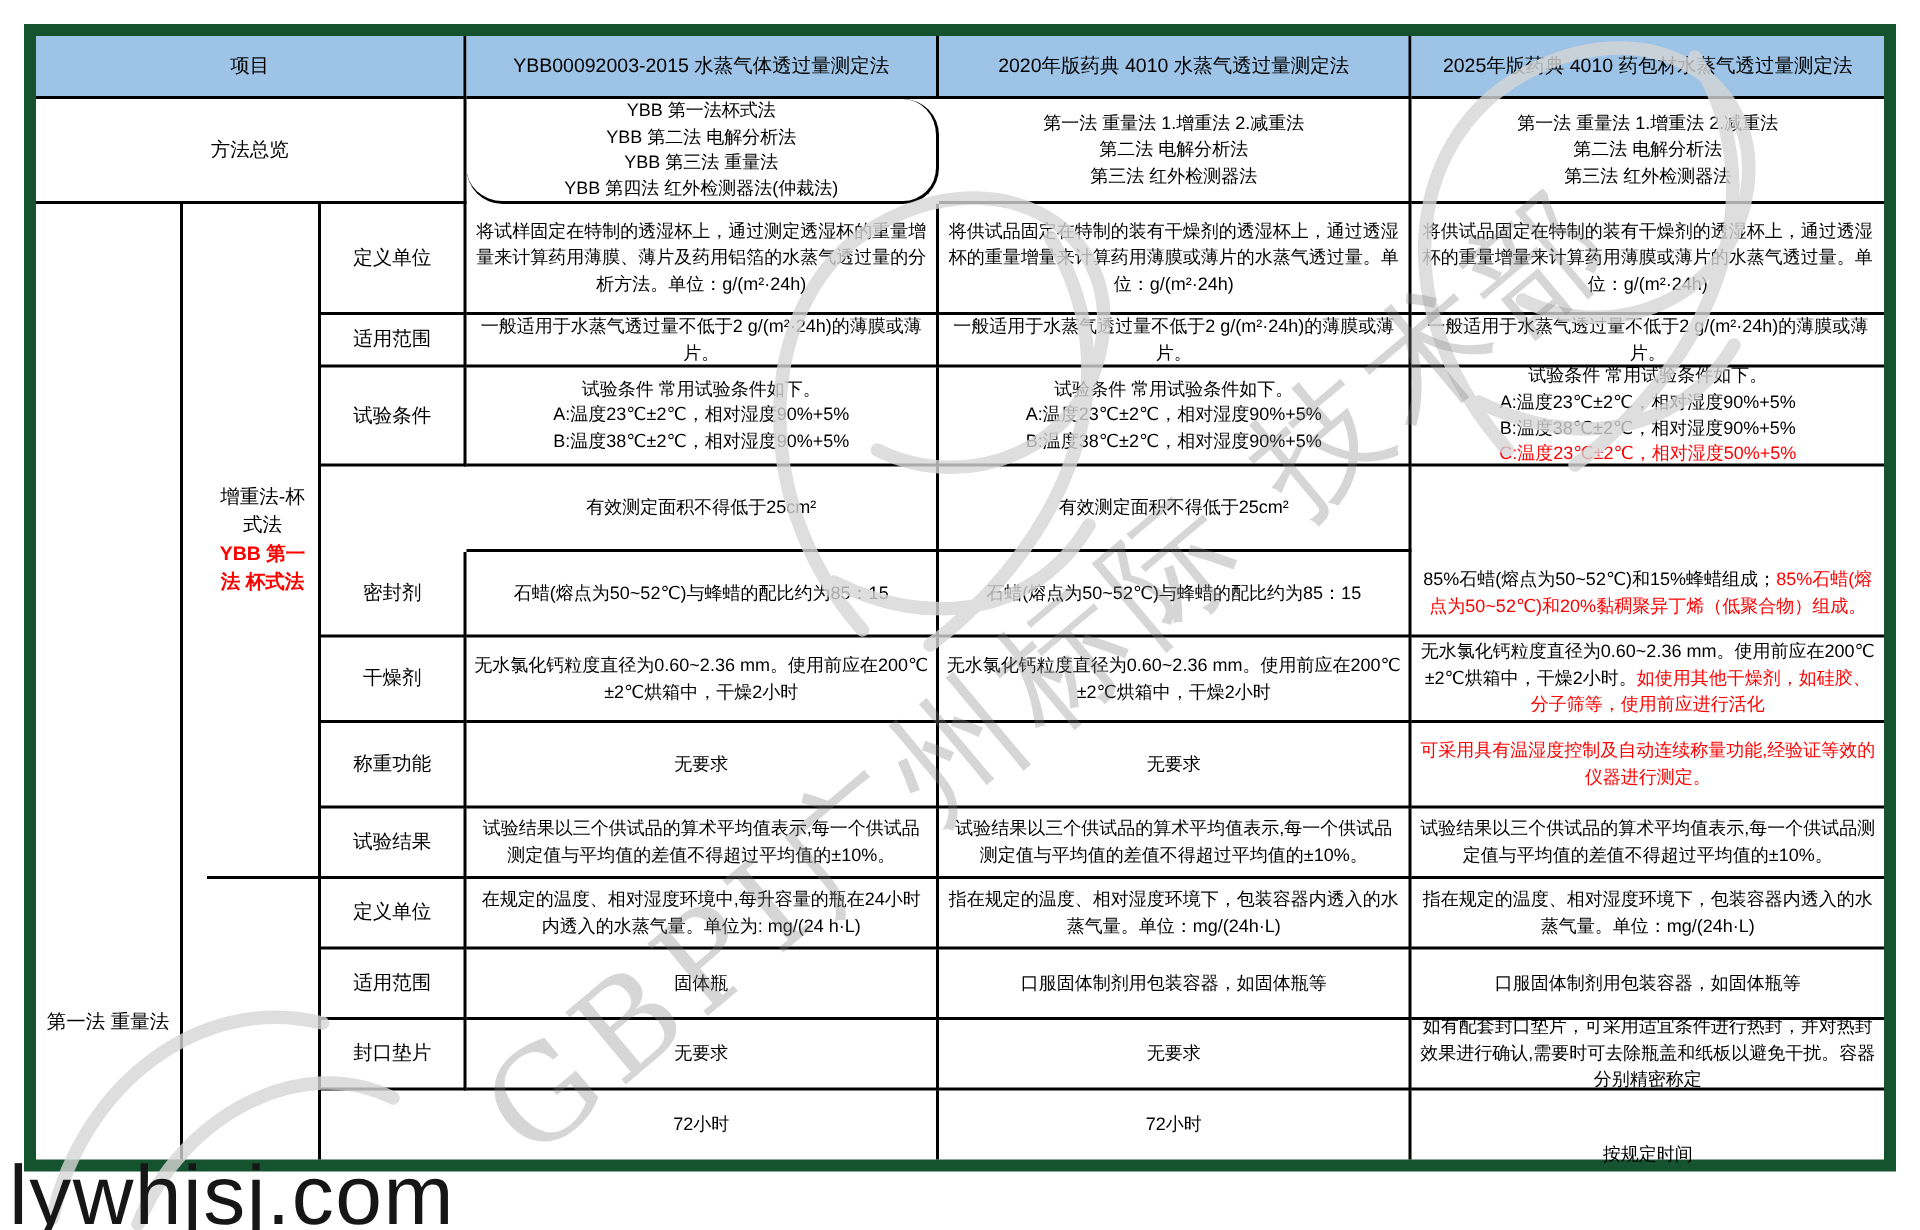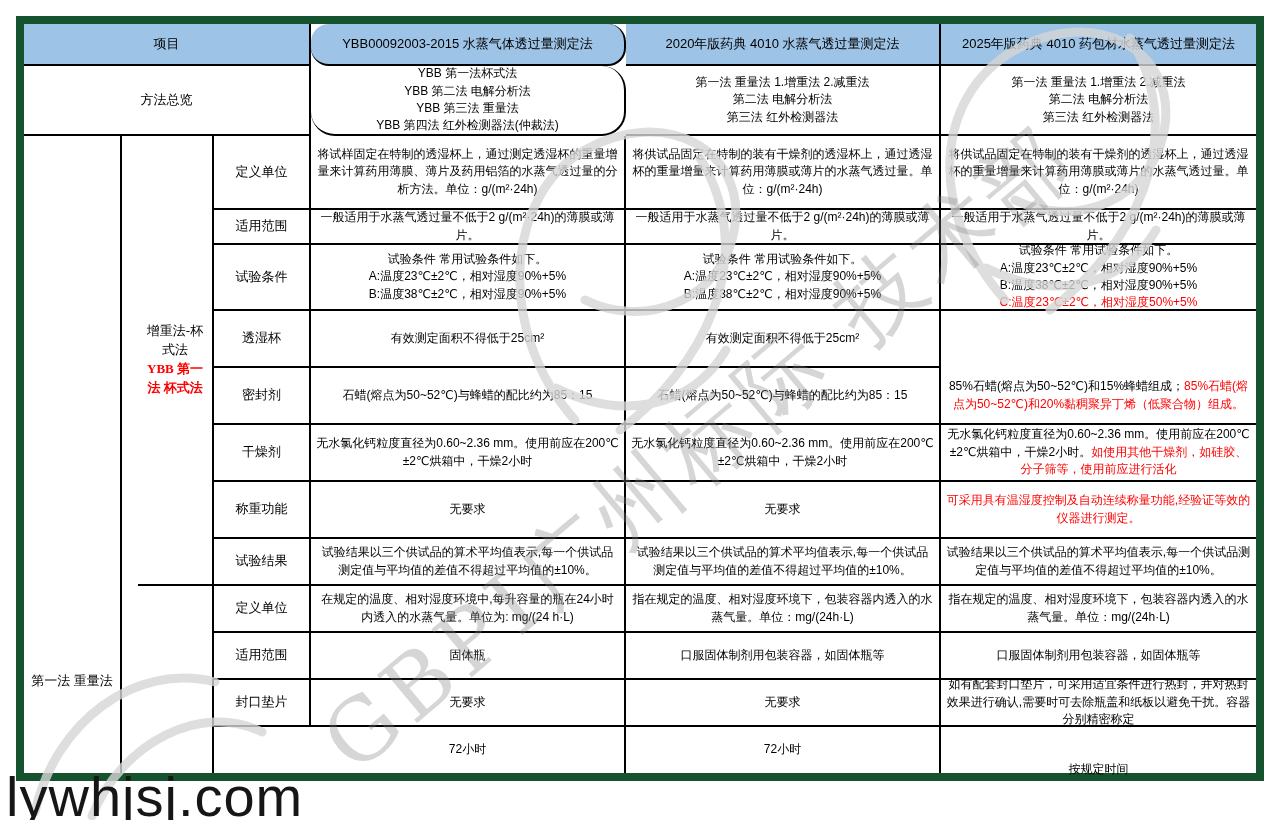--- a/index.html
+++ b/index.html
@@ -20,21 +20,21 @@
   .cell{
     border-right:2px solid #000;border-bottom:2px solid #000;
     box-sizing:border-box;
     display:flex;flex-direction:column;align-items:center;justify-content:center;
     text-align:center;font-size:12px;line-height:1.45;padding:2px 5px;
   }
   .cell .ln{display:block;width:100%;}
   .cell.no-r{border-right:none;justify-content:center;}
   .cell.no-b{border-bottom:none;}
   .cell.th{background:#9DC3E6;font-size:13px;}
-  .cell.lbl{font-size:13px;font-family:Liberation Serif, serif;}
+  .cell.lbl{font-size:13px;}
   .red{color:#FF0000;}
   .bold{font-weight:bold;}
   .left-tall{position:relative;}
   .left-label{position:absolute;top:536px;left:0;width:100%;text-align:center;font-size:13px;}
   
   .swirl-layer{position:absolute;left:0;top:0;z-index:2;pointer-events:none;}
   .wm-text{
     position:absolute;left:110px;top:390px;width:1180px;z-index:2;pointer-events:none;
     transform:rotate(-40deg);transform-origin:center center;
     font-family:"DejaVu Serif","Liberation Serif",serif;
@@ -48,21 +48,21 @@
     font-family:"Liberation Sans","DejaVu Sans",sans-serif;
   }
 </style>
 </head>
 <body>
 
 <div class="table-wrap" id="grid">
     <div class="cell th" style="grid-area: 1 / 1 / 2 / 4;">
       <div class="ln"><span>项目</span></div>
     </div>
-    <div class="cell th" style="grid-area: 1 / 4 / 2 / 5; border-radius: 18px;">
+    <div class="cell th" style="grid-area: 1 / 4 / 2 / 5;">
       <div class="ln"><span>YBB00092003-2015 水蒸气体透过量测定法</span></div>
     </div>
     <div class="cell th" style="grid-area: 1 / 5 / 2 / 6;">
       <div class="ln"><span>2020年版药典 4010 水蒸气透过量测定法</span></div>
     </div>
     <div class="cell th no-r" style="grid-area: 1 / 6 / 2 / 7;">
       <div class="ln"><span>2025年版药典 4010 药包材水蒸气透过量测定法</span></div>
     </div>
     <div class="cell lbl" style="grid-area: 2 / 1 / 3 / 4;">
       <div class="ln"><span>方法总览</span></div>
@@ -126,23 +126,20 @@
     <div class="cell " style="grid-area: 5 / 5 / 6 / 6;">
       <div class="ln"><span>试验条件 常用试验条件如下。</span></div>
       <div class="ln"><span>A:温度23℃±2℃，相对湿度90%+5%</span></div>
       <div class="ln"><span>B:温度38℃±2℃，相对湿度90%+5%</span></div>
     </div>
     <div class="cell no-r" style="grid-area: 5 / 6 / 6 / 7;">
       <div class="ln"><span>试验条件 常用试验条件如下。</span></div>
       <div class="ln"><span>A:温度23℃±2℃，相对湿度90%+5%</span></div>
       <div class="ln"><span>B:温度38℃±2℃，相对湿度90%+5%</span></div>
       <div class="ln"><span class="red">C:温度23℃±2℃，相对湿度50%+5%</span></div>
-    </div>
-    <div class="cell lbl" style="grid-area: 6 / 3 / 7 / 4;">
-      <div class="ln"><span>透湿杯</span></div>
     </div>
     <div class="cell " style="grid-area: 6 / 4 / 7 / 5;">
       <div class="ln"><span>有效测定面积不得低于25cm²</span></div>
     </div>
     <div class="cell " style="grid-area: 6 / 5 / 7 / 6;">
       <div class="ln"><span>有效测定面积不得低于25cm²</span></div>
     </div>
     <div class="cell lbl" style="grid-area: 7 / 3 / 8 / 4;">
       <div class="ln"><span>密封剂</span></div>
     </div>

